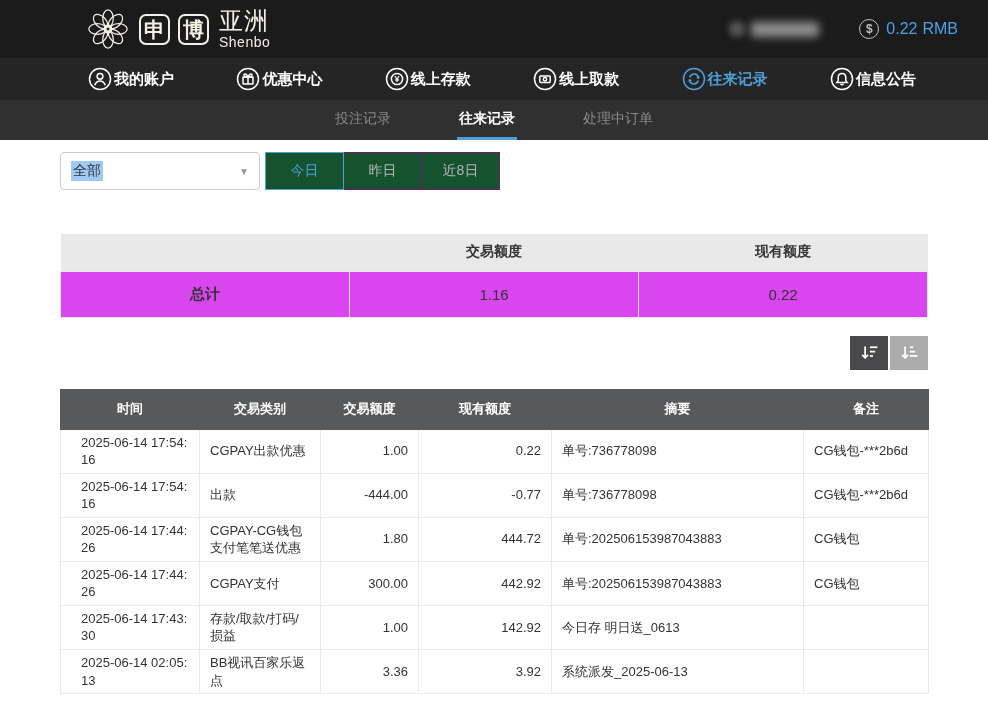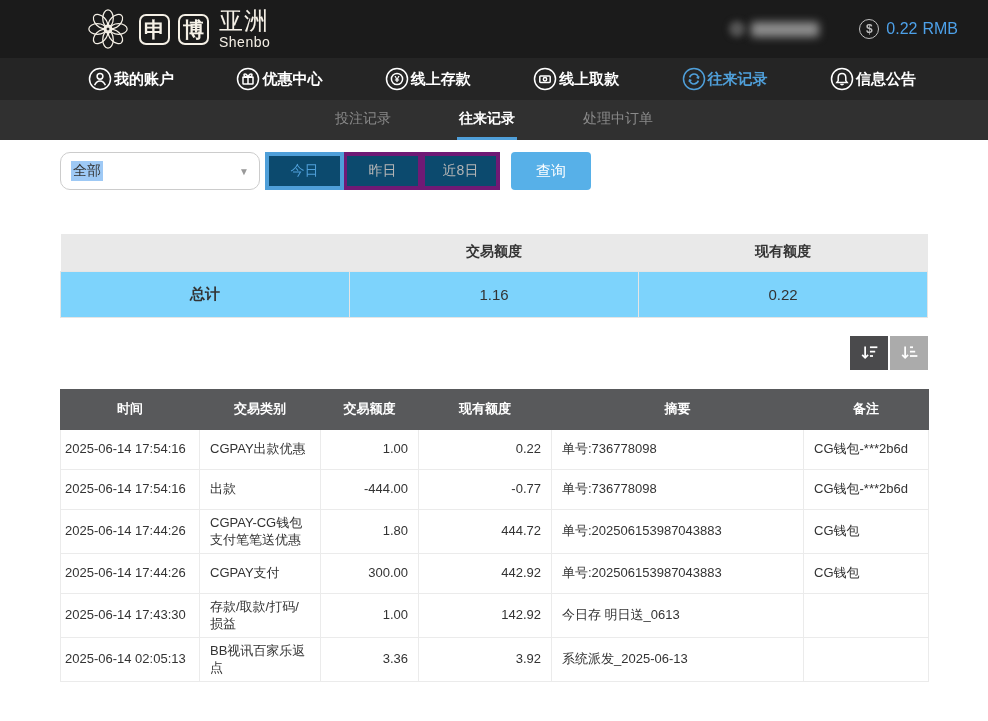--- a/index.html
+++ b/index.html
@@ -33,50 +33,50 @@
   .nav-item .nicon { width:24px; height:24px; color:inherit; }
   .nav-item.active { color:#4f9fd9; }
 
   
   .subnav { height:40px; background:#303030; display:flex; align-items:stretch; justify-content:center; gap:64px; }
   .subtab { display:flex; align-items:center; color:#8a8a8a; font-size:14px; cursor:pointer; border-bottom:3px solid transparent; padding:0 2px; }
   .subtab.active { color:#ffffff; border-bottom-color:#4f9fd9; font-weight:bold; }
 
   
   .filters { margin:12px 60px 0; display:flex; align-items:center; }
-  .select-box { width:200px; height:38px; border:1px solid #ccc; border-radius:10px; background:#fff;
+  .select-box { width:200px; height:38px; border:1px solid #ccc; border-radius:4px; background:#fff;
     display:flex; align-items:center; justify-content:space-between; padding:0 10px; font-size:14px; cursor:pointer; }
   .select-box .hl { background:#9ec9f5; padding:1px 2px; }
   .select-box .chev { color:#999; font-size:10px; }
   .date-box { width:244px; height:38px; border:1px solid #ccc; border-radius:2px; background:#fff;
     display:flex; align-items:center; gap:9px; padding:0 12px; font-size:14px; color:#9a9a9a; margin-left:8px; cursor:pointer; }
   .seg { display:flex; margin-left:6px; }
-  .seg-btn { width:79px; height:38px; background:#0c4a6e; border:4px solid #701a75; color:#b5b5b5; font-size:14px;
+  .seg-btn { width:79px; height:38px; background:#14532d; border:1px solid #701a75; color:#b5b5b5; font-size:14px;
     display:flex; align-items:center; justify-content:center; cursor:pointer; margin-left:-1px; }
   .seg-btn.active { border-color:#4f9fd9; color:#4f9fd9; z-index:1; position:relative; }
   .query-btn { width:80px; height:38px; background:#57b0e8; border:none; border-radius:4px; color:#fff;
     font-size:15px; margin-left:11px; cursor:pointer; font-family:inherit; }
 
   
   .summary { margin:44px 60px 0; width:868px; border-collapse:collapse; table-layout:fixed; }
   .summary th { background:#e9e9e9; height:37px; font-size:14px; font-weight:bold; color:#333; text-align:center; }
-  .summary td { height:46px; font-size:15px; text-align:center; border:1px solid #e5e5e5; background:#7dd3fc; }
+  .summary td { height:46px; font-size:15px; text-align:center; border:1px solid #e5e5e5; background:#d946ef; }
   .summary td.lbl { font-weight:bold; }
 
   
   .sortrow { margin:18px 60px 0; display:flex; justify-content:flex-end; gap:2px; }
   .sort-btn { width:38px; height:34px; border:none; display:flex; align-items:center; justify-content:center; cursor:pointer; }
   .sort-btn.dark { background:#4a4a4c; }
   .sort-btn.light { background:#ababab; }
 
   
   .txn { margin:19px 60px 0; width:868px; border-collapse:collapse; table-layout:fixed; font-size:13px; }
   .txn thead th { background:#58595b; color:#fff; height:40px; font-size:13px; font-weight:bold; text-align:center; border:1px solid #58595b; }
   .txn tbody td { height:40px; border:1px solid #ebebeb; padding:4px 10px; vertical-align:middle; line-height:1.35; word-break:break-all; background:#fff; }
-  .txn td.t-time { padding-left:4px; }
+  .txn td.t-time { padding-left:20px; }
   .txn td.t-amt, .txn td.t-bal { text-align:right; padding-right:10px; }
 </style>
 </head>
 <body>
 
 <div class="topbar">
   <div class="brand">
     <span>
       <svg width="46" height="46" viewBox="0 0 48 48">
         <g fill="none" stroke="#f5f0e6" stroke-width="1.3">
@@ -199,21 +199,20 @@
     <div class="seg-btn active">
       <span>今日</span>
     </div>
     <div class="seg-btn">
       <span>昨日</span>
     </div>
     <div class="seg-btn">
       <span>近8日</span>
     </div>
   </div>
-  <button class="query-btn">查询</button>
 </div>
 
 <table class="summary">
   <tbody>
       <tr>
     <th></th>
     <th>交易额度</th>
     <th>现有额度</th>
   </tr>
   <tr>

